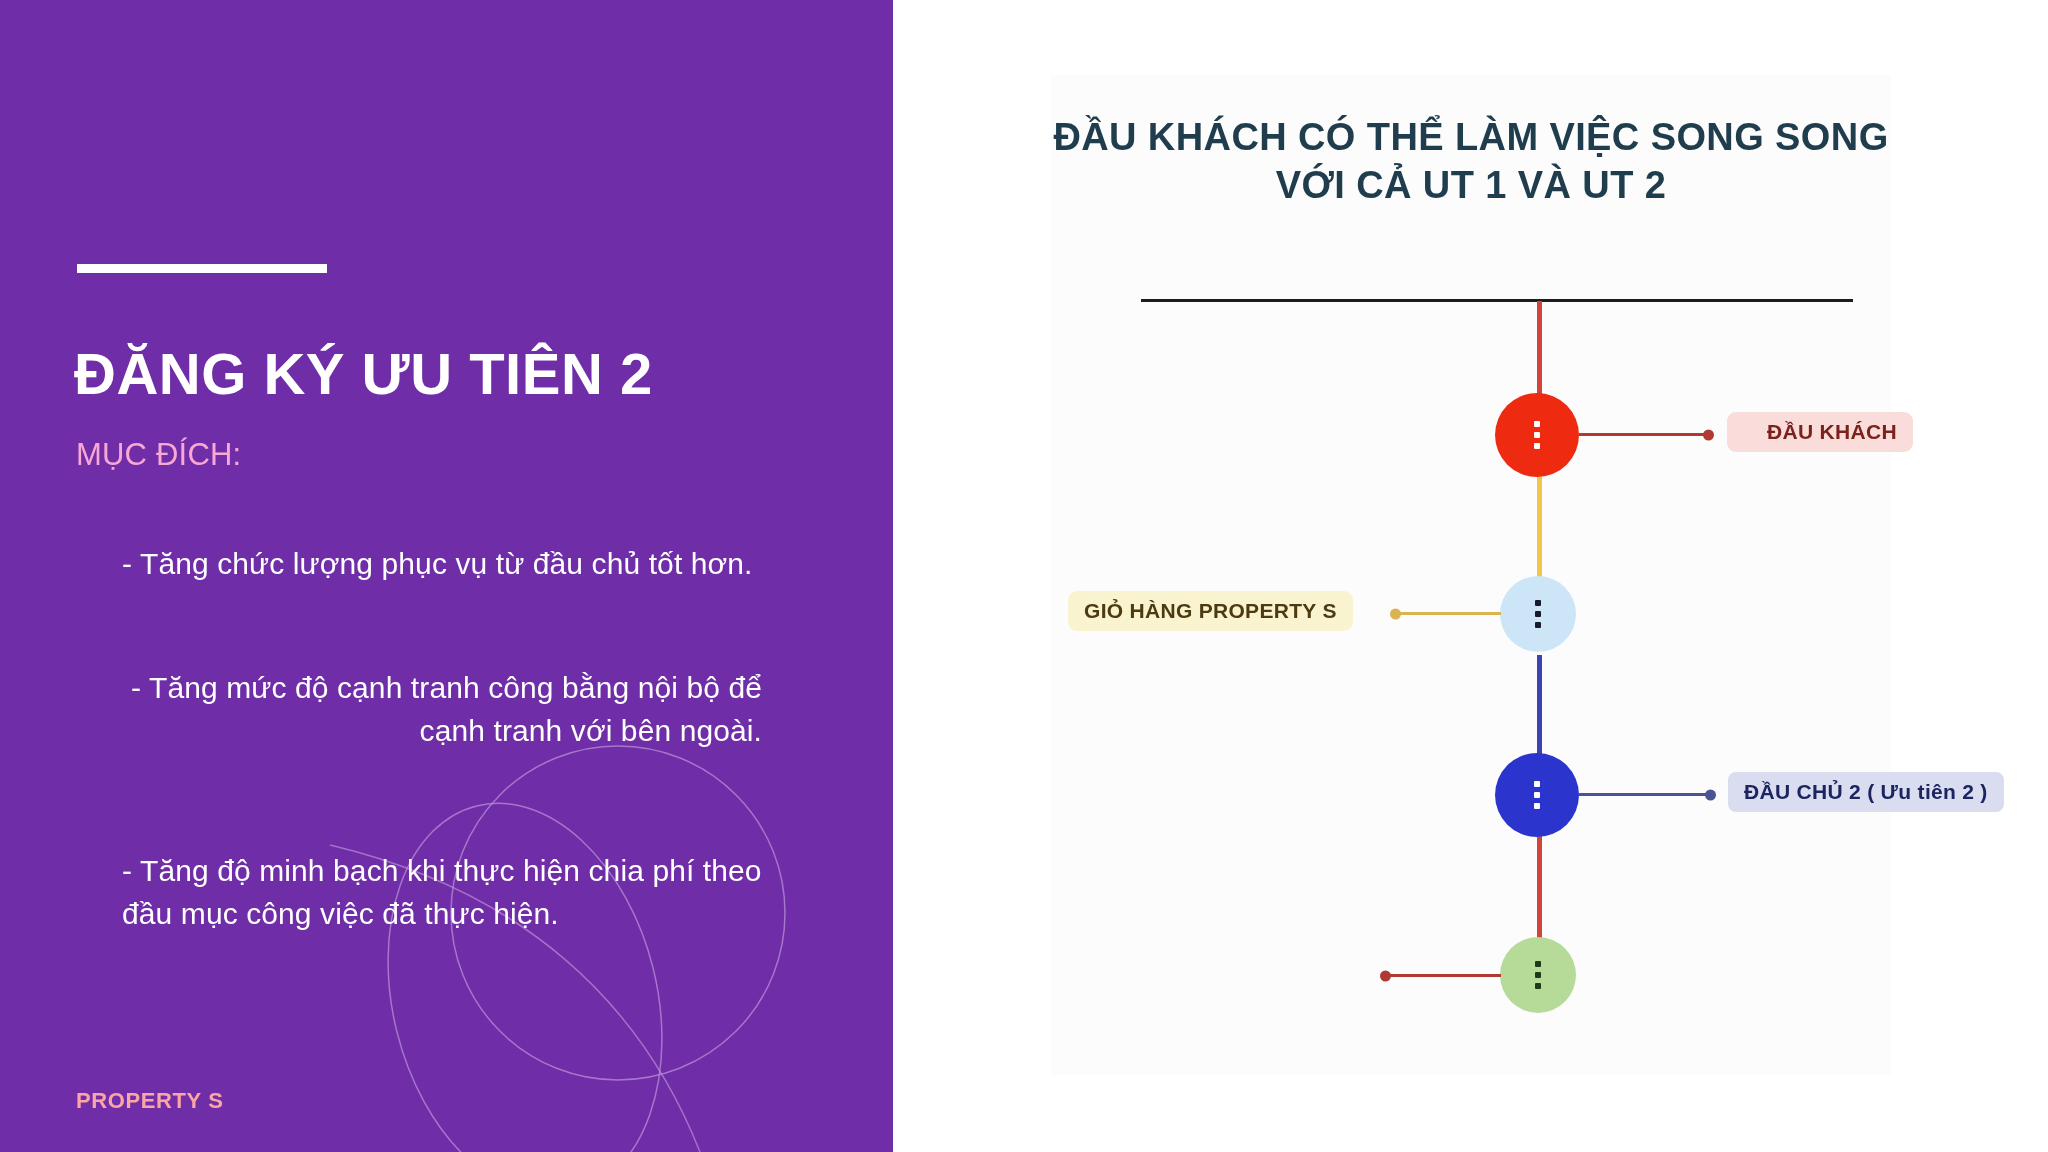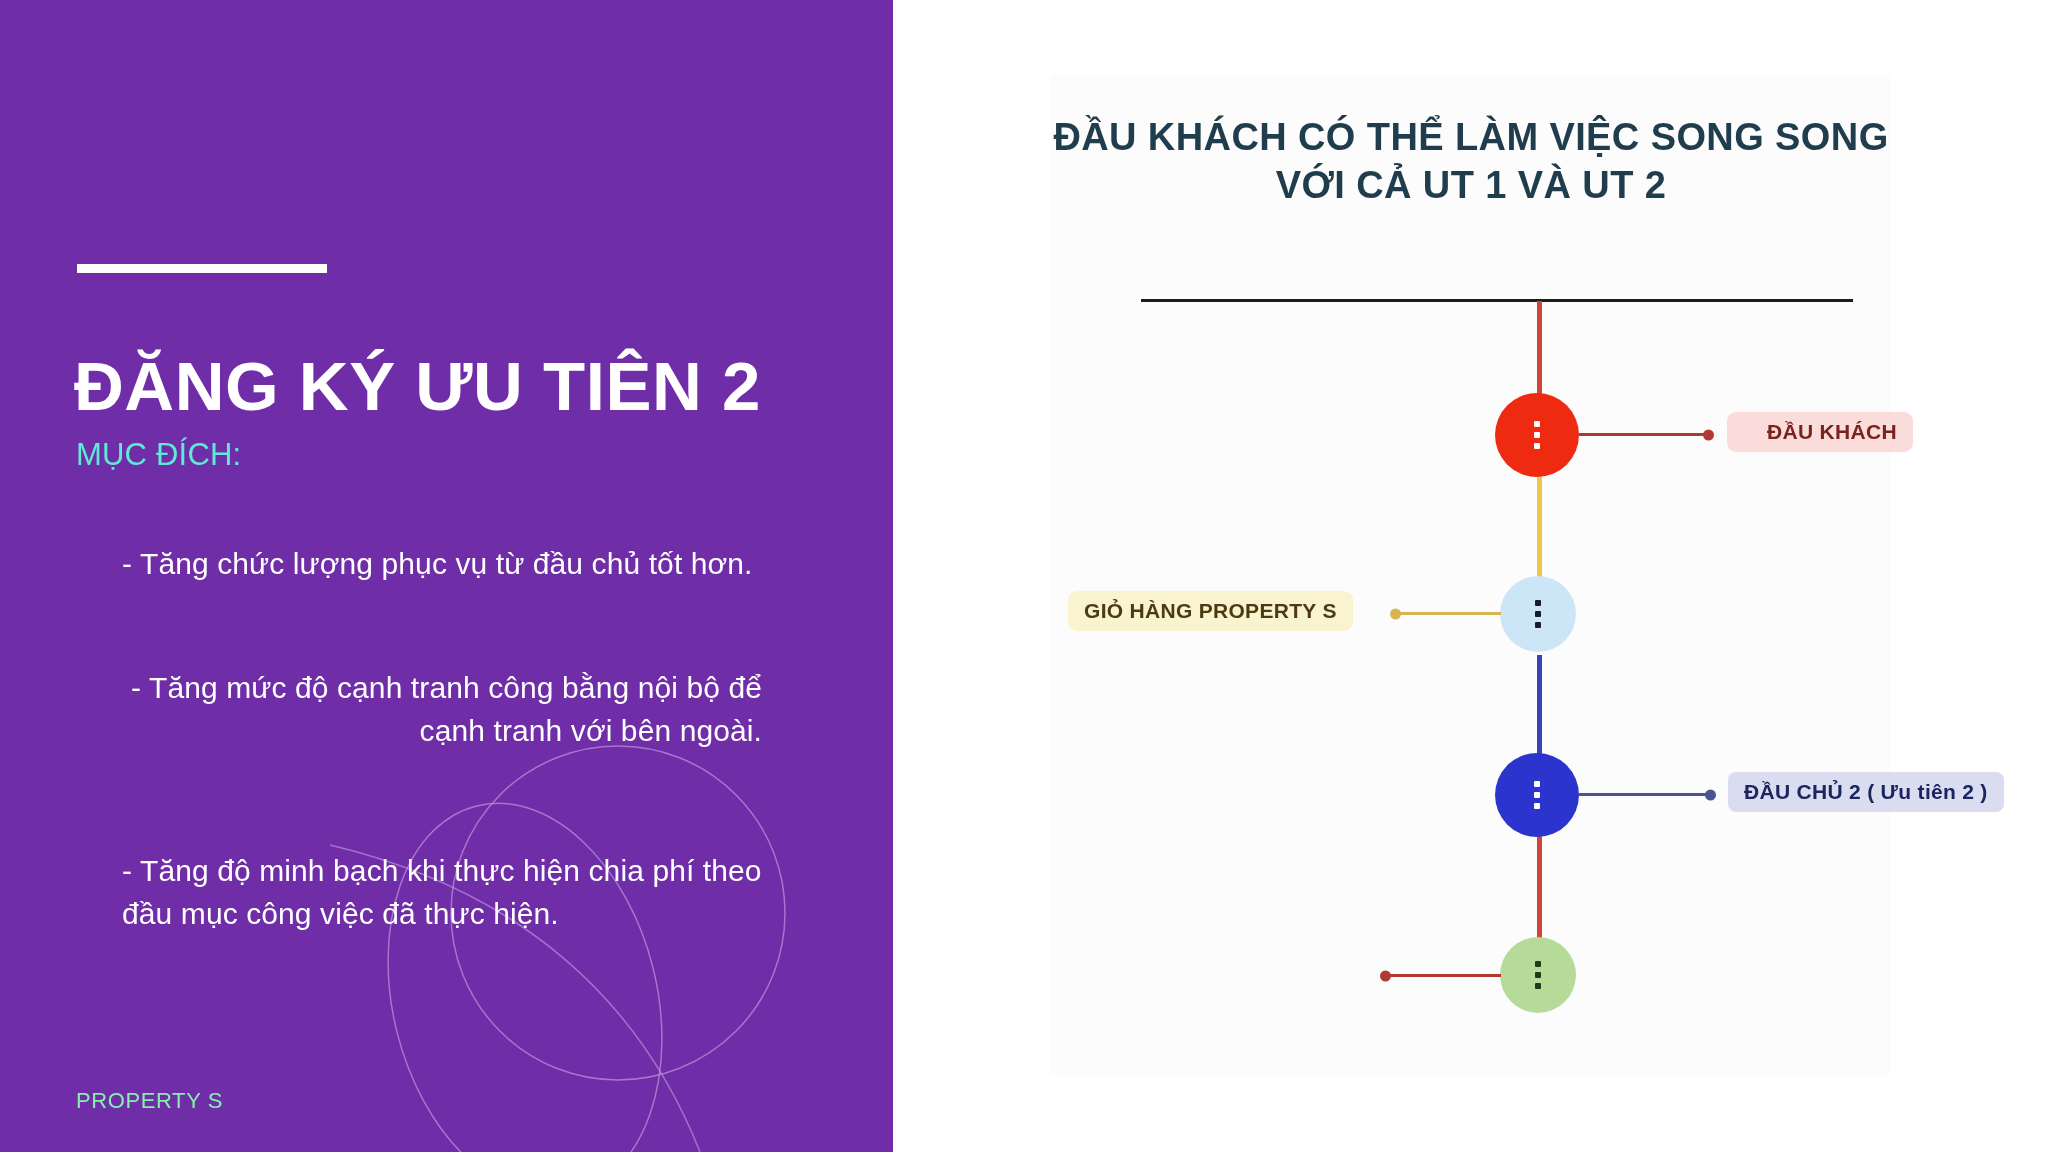--- a/index.html
+++ b/index.html
@@ -48,32 +48,32 @@
     height: 9px;
     background: #ffffff;
   }
 
   #page-title {
     position: absolute;
     left: 74px;
     top: 305px;
     width: 780px;
     color: #ffffff;
-    font-size: 69px;
+    font-size: 58px;
     font-weight: bold;
     letter-spacing: 0.5px;
     line-height: 1.05;
     white-space: nowrap;
   }
 
   #purpose-label {
     position: absolute;
     left: 76px;
     top: 437px;
-    color: #5eead4;
+    color: #f9a8d4;
     font-size: 31px;
     font-weight: 400;
     letter-spacing: 0.2px;
   }
 
   .body-para {
     position: absolute;
     left: 122px;
     width: 640px;
     color: #ffffff;
@@ -84,23 +84,23 @@
   }
   #para-1 { top: 513px; }
   #para-2 { top: 637px; text-align: right; }
   #para-3 { top: 820px; }
 
   #footer-brand {
     position: absolute;
     left: 76px;
     top: 1101px;
     transform: translateY(-50%);
-    color: #86efac;
+    color: #fca5a5;
     font-size: 22px;
-    font-weight: normal;
+    font-weight: bold;
     letter-spacing: 0.6px;
   }
 
   
   #right-panel {
     position: absolute;
     left: 893px;
     top: 0;
     width: 1297px;
     height: 1152px;

